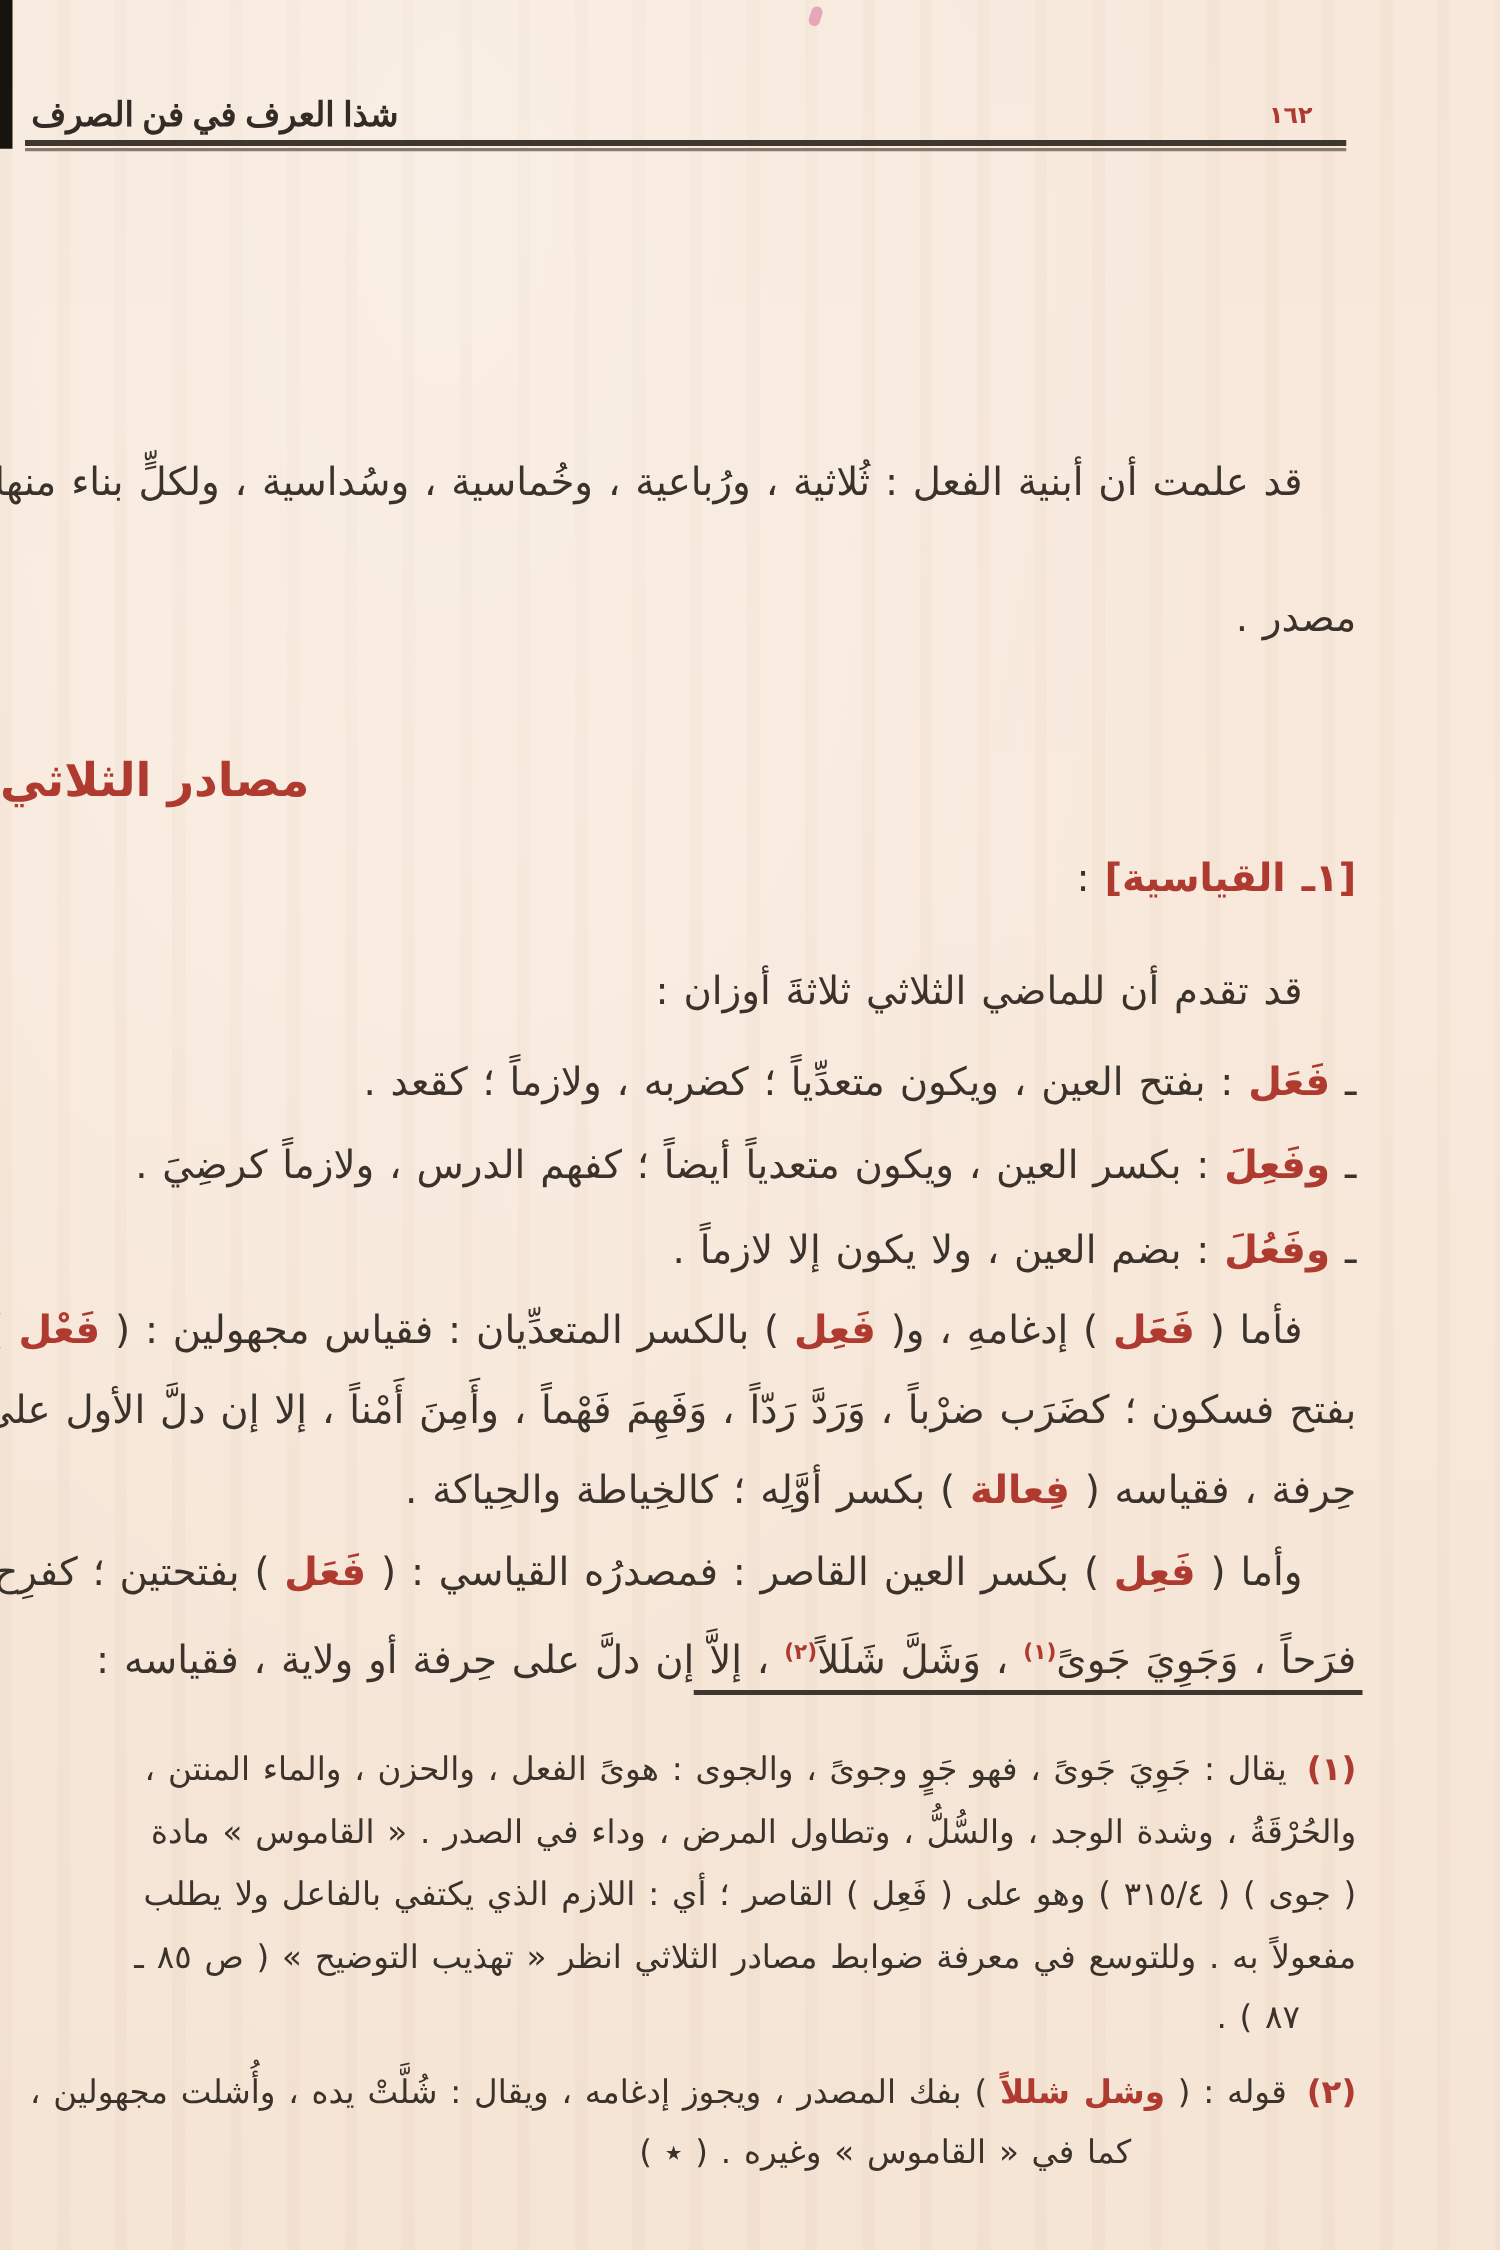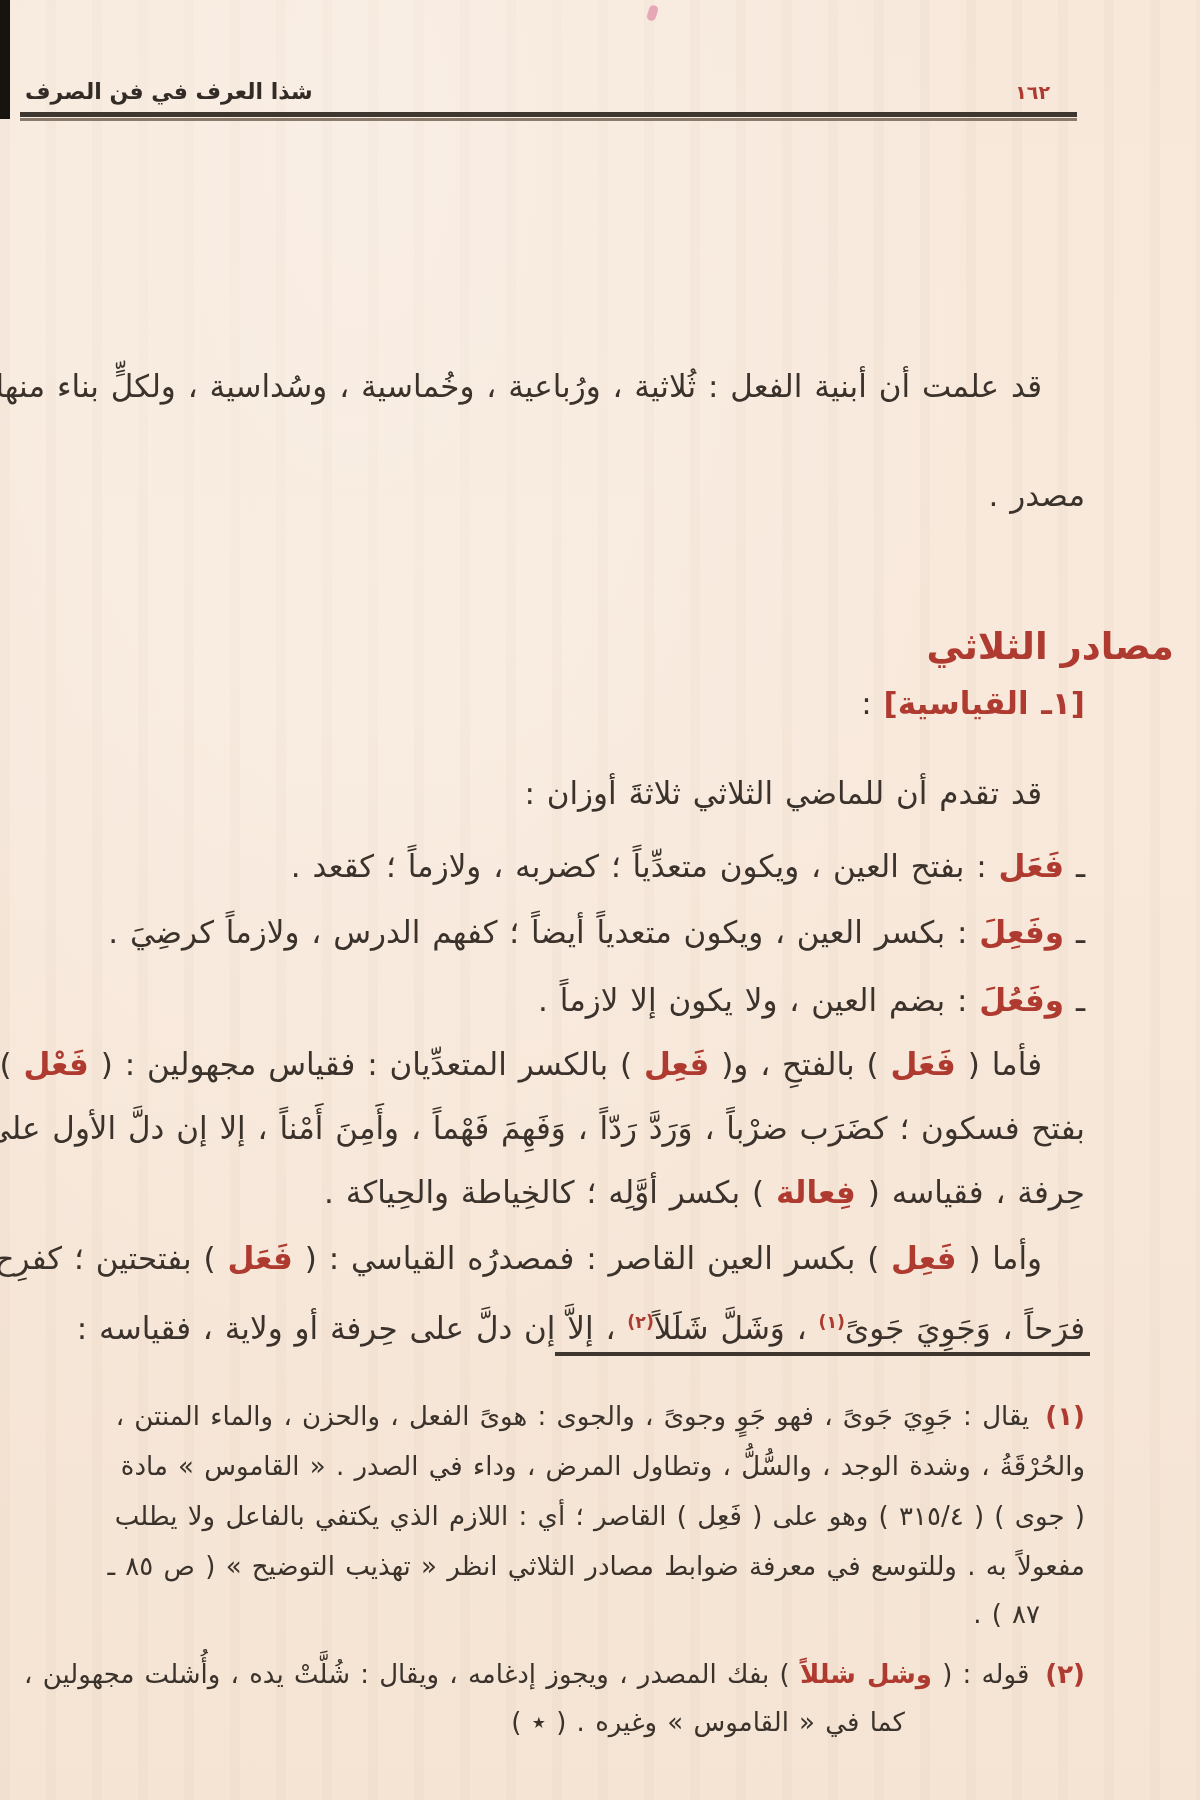--- a/index.html
+++ b/index.html
@@ -6,29 +6,29 @@
   .page{
     position:relative;width:1200px;height:1800px;overflow:hidden;
     font-family:"DejaVu Sans",sans-serif;
     color:var(--ink,#3a322b);
     direction:rtl;
     background:
       radial-gradient(ellipse at 30% 8%, rgba(255,255,255,.28), transparent 55%),
       repeating-linear-gradient(90deg, rgba(130,95,60,.03) 0 10px, rgba(255,255,255,.02) 10px 46px),
       linear-gradient(180deg,#f7e8da 0%,#f8e9db 40%,#f5e4d4 100%);
   }
-  .hdr-title{position:absolute;top:70px;left:25px;font-size:22px;font-weight:bold;
-    letter-spacing:0;line-height:44px;color:#332c26;}
+  .hdr-title{position:absolute;top:70px;left:25px;font-size:27px;font-weight:bold;
+    letter-spacing:0;line-height:44px;color:#332c26;font-family:Liberation Serif, serif;}
   .hdr-page-num{position:absolute;top:72px;right:150px;font-size:19px;font-weight:bold;
     color:var(--red,#ae3a30);line-height:40px;}
   .hdr-rule{position:absolute;top:112px;left:20px;right:123px;height:9px;
     background:linear-gradient(180deg,#3e372f 0 55%,transparent 55% 72%,#8a7a6b 72% 100%);}
   .main-title{position:absolute;top:226px;left:90px;right:0;text-align:center;
     font-size:52px;font-weight:bold;color:#c0463a;line-height:90px;}
-  .sec-title{position:absolute;top:616px;left:0;right:26px;text-align:right;
+  .sec-title{position:absolute;top:594px;left:0;right:26px;text-align:left;
     font-size:37px;font-weight:bold;color:var(--red,#ae3a30);line-height:62px;}
   .line{position:absolute;right:115px;left:-60px;text-align:right;direction:rtl;
     font-size:31px;line-height:47px;white-space:nowrap;word-spacing:2px;}
   .indent{right:158px;}
   .fn{font-size:26px;line-height:44px;right:115px;}
   .red{color:var(--red,#ae3a30);font-weight:bold;}
   .fn .red{font-weight:bold;}
   .sup{font-size:.56em;vertical-align:super;letter-spacing:0;}
   .fn-num{margin-left:16px;}
   .fnote-rule{position:absolute;top:1352px;right:110px;width:535px;height:4px;background:#3e372f;}
@@ -55,21 +55,21 @@
   <div class="sec-title">مصادر الثلاثي</div>
 
   <div class="line" style="top:680px"><span class="red">[١ـ القياسية]</span><span> :</span></div>
 
   <div class="line indent" style="top:770px">قد تقدم أن للماضي الثلاثي ثلاثةَ أوزان :</div>
 
   <div class="line" style="top:843px"><span>ـ </span><span class="red">فَعَل</span><span> : بفتح العين ، ويكون متعدِّياً ؛ كضربه ، ولازماً ؛ كقعد .</span></div>
   <div class="line" style="top:909px"><span>ـ </span><span class="red">وفَعِلَ</span><span> : بكسر العين ، ويكون متعدياً أيضاً ؛ كفهم الدرس ، ولازماً كرضِيَ .</span></div>
   <div class="line" style="top:977px"><span>ـ </span><span class="red">وفَعُلَ</span><span> : بضم العين ، ولا يكون إلا لازماً .</span></div>
 
-  <div class="line indent" style="top:1041px"><span>فأما ( </span><span class="red">فَعَل</span><span> ) بالفتحِ ، و( </span><span class="red">فَعِل</span><span> ) بالكسر المتعدِّيان : فقياس مجهولين : ( </span><span class="red">فَعْل</span><span> ) ،</span></div>
+  <div class="line indent" style="top:1041px"><span>فأما ( </span><span class="red">فَعَل</span><span> ) إدغامهِ ، و( </span><span class="red">فَعِل</span><span> ) بالكسر المتعدِّيان : فقياس مجهولين : ( </span><span class="red">فَعْل</span><span> ) ،</span></div>
   <div class="line" style="top:1105px">بفتح فسكون ؛ كضَرَب ضرْباً ، وَرَدَّ رَدّاً ، وَفَهِمَ فَهْماً ، وأَمِنَ أَمْناً ، إلا إن دلَّ الأول على</div>
   <div class="line" style="top:1169px"><span>حِرفة ، فقياسه ( </span><span class="red">فِعالة</span><span> ) بكسر أوَّلِه ؛ كالخِياطة والحِياكة .</span></div>
 
   <div class="line indent" style="top:1235px"><span>وأما ( </span><span class="red">فَعِل</span><span> ) بكسر العين القاصر : فمصدرُه القياسي : ( </span><span class="red">فَعَل</span><span> ) بفتحتين ؛ كفرِح</span></div>
   <div class="line" style="top:1299px"><span>فرَحاً ، وَجَوِيَ جَوىً</span><span class="red sup">(١)</span><span> ، وَشَلَّ شَلَلاً</span><span class="red sup">(٢)</span><span> ، إلاَّ إن دلَّ على حِرفة أو ولاية ، فقياسه :</span></div>
 
   <div class="fnote-rule"></div>
 
   <div class="line fn" style="top:1394px"><span class="red fn-num">(١)</span><span>يقال : جَوِيَ جَوىً ، فهو جَوٍ وجوىً ، والجوى : هوىً الفعل ، والحزن ، والماء المنتن ،</span></div>
   <div class="line fn" style="top:1444px">والحُرْقَةُ ، وشدة الوجد ، والسُّلُّ ، وتطاول المرض ، وداء في الصدر . « القاموس » مادة</div>

